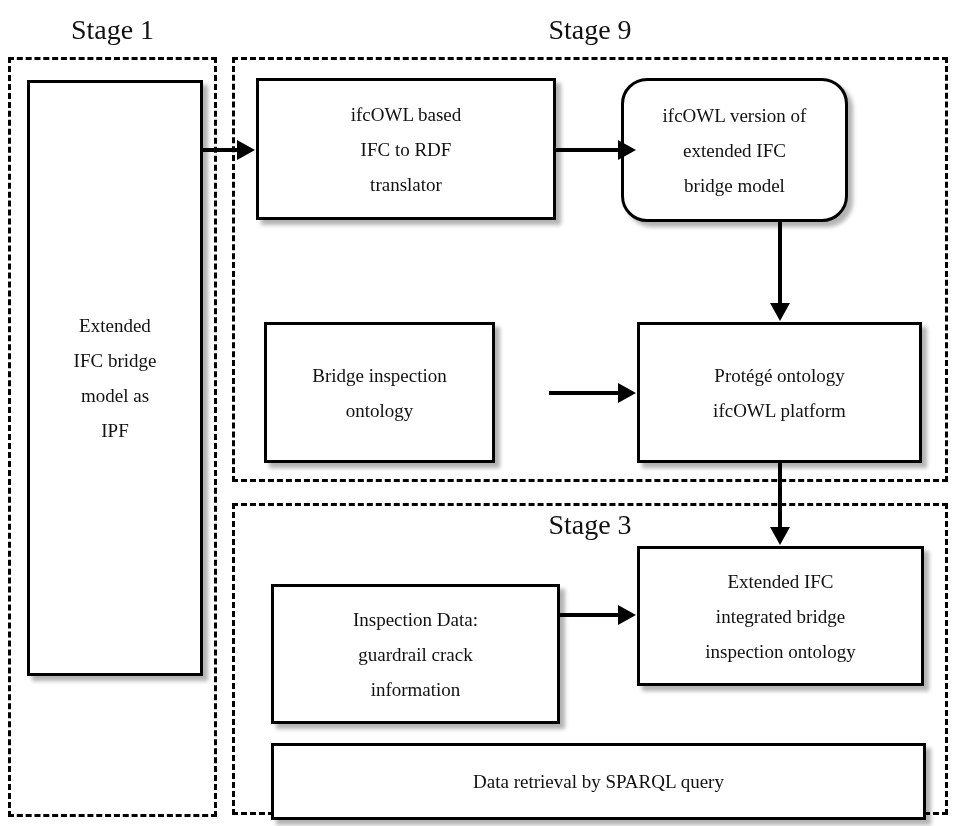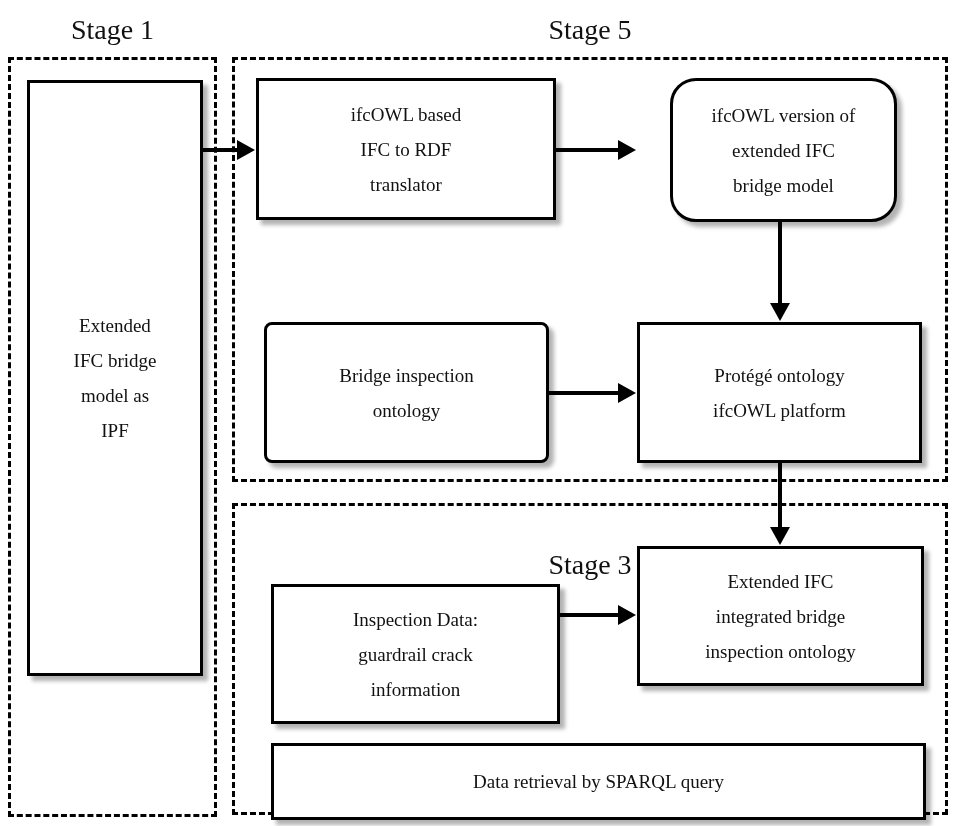--- a/index.html
+++ b/index.html
@@ -80,39 +80,39 @@
     border-left: 10px solid transparent;
     border-right: 10px solid transparent;
   }
 </style>
 </head>
 <body>
 
 <div class="canvas">
 
   <div class="stage-label" style="left:8px; top:14px; width:209px;">Stage 1</div>
-  <div class="stage-label" style="left:232px; top:14px; width:716px;">Stage 5</div>
-  <div class="stage-label" style="left:232px; top:509px; width:716px; z-index:1;margin-top:40px;">Stage 3</div>
+  <div class="stage-label" style="left:232px; top:14px; width:716px;">Stage 9</div>
+  <div class="stage-label" style="left:232px; top:509px; width:716px; z-index:1;">Stage 3</div>
 
   <div class="stage-frame" style="left:8px; top:57px; width:209px; height:760px;"></div>
   <div class="stage-frame" style="left:232px; top:57px; width:716px; height:425px;"></div>
   <div class="stage-frame" style="left:232px; top:503px; width:716px; height:312px;"></div>
 
   <div class="node" style="left:27px; top:80px; width:176px; height:596px;">Extended
 IFC bridge
 model as
 IPF</div>
 
   <div class="node" style="left:256px; top:78px; width:300px; height:142px;">ifcOWL based
 IFC to RDF
 translator</div>
-  <div class="node" style="left:670px; top:78px; width:227px; height:144px;border-radius:26px;">ifcOWL version of
+  <div class="node" style="left:621px; top:78px; width:227px; height:144px;border-radius:26px;">ifcOWL version of
 extended IFC
 bridge model</div>
-  <div class="node" style="left:264px; top:322px; width:285px; height:141px;border-radius:8px;">Bridge inspection
+  <div class="node" style="left:264px; top:322px; width:231px; height:141px;">Bridge inspection
 ontology</div>
   <div class="node" style="left:637px; top:322px; width:285px; height:141px;">Protégé ontology
 ifcOWL platform</div>
 
   <div class="node" style="left:271px; top:546px; width:289px; height:140px;margin-top:38px;">Inspection Data:
 guardrail crack
 information</div>
   <div class="node" style="left:637px; top:546px; width:287px; height:140px;">Extended IFC
 integrated bridge
 inspection ontology</div>

